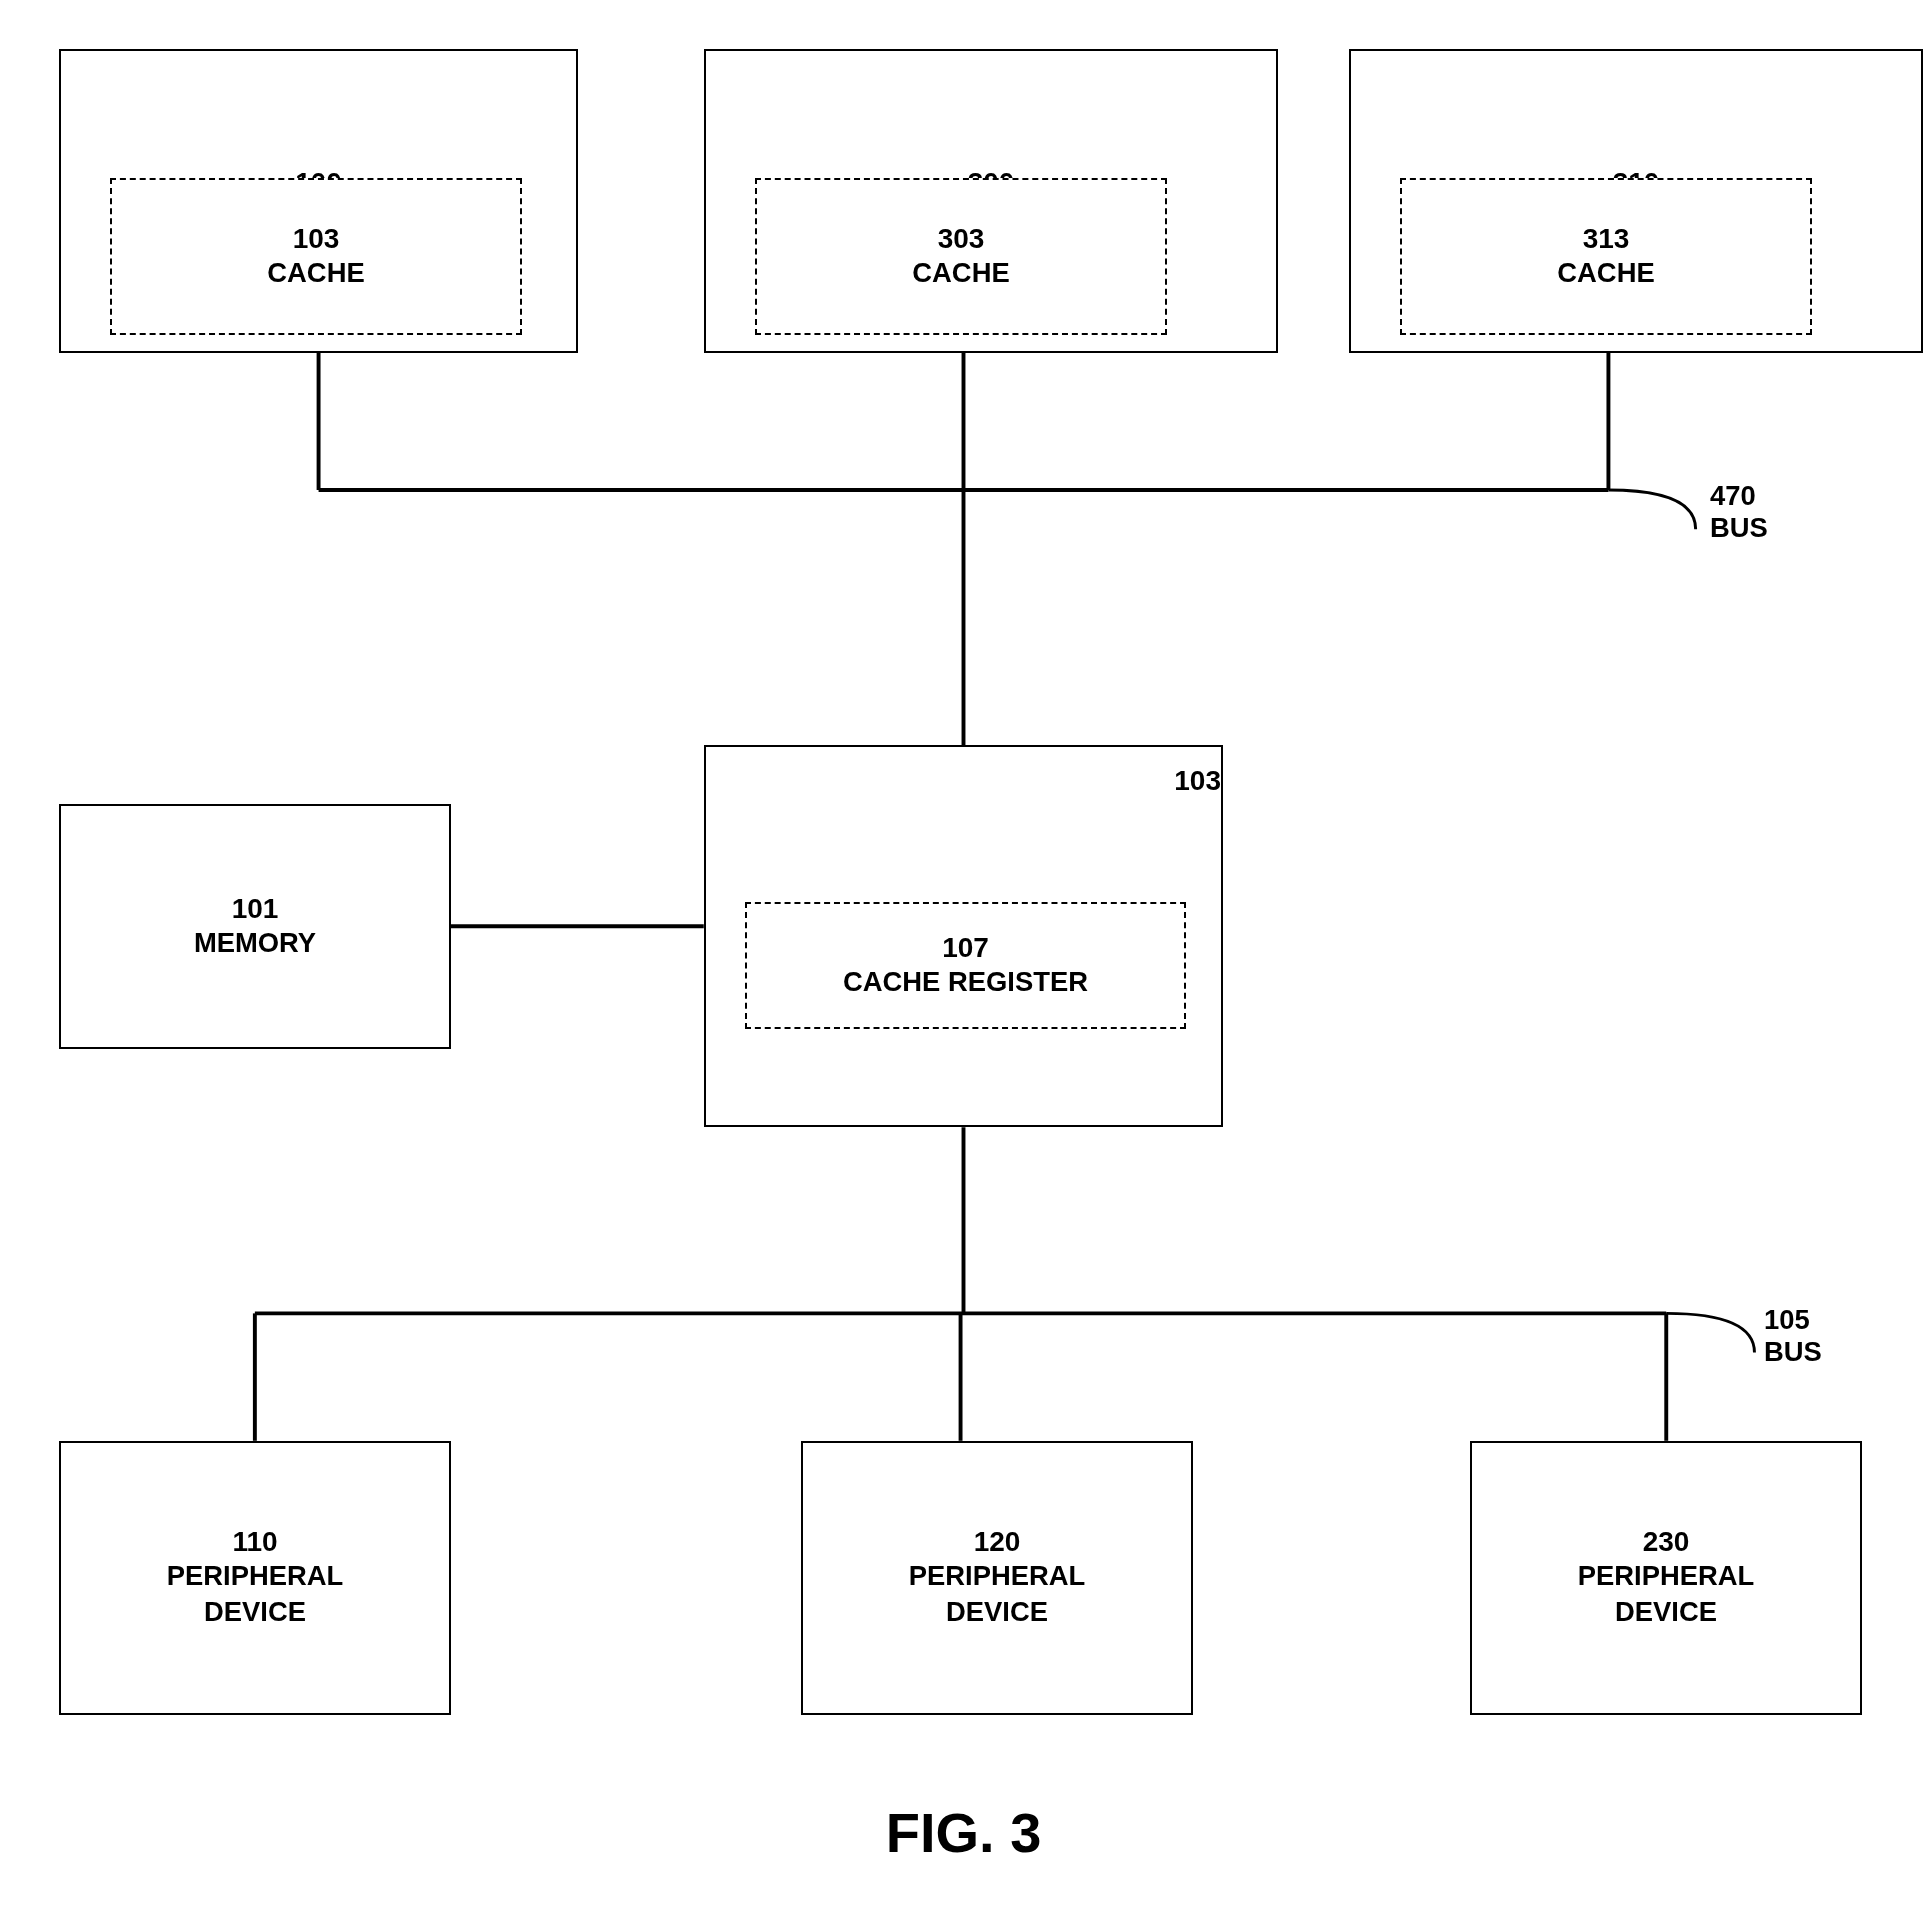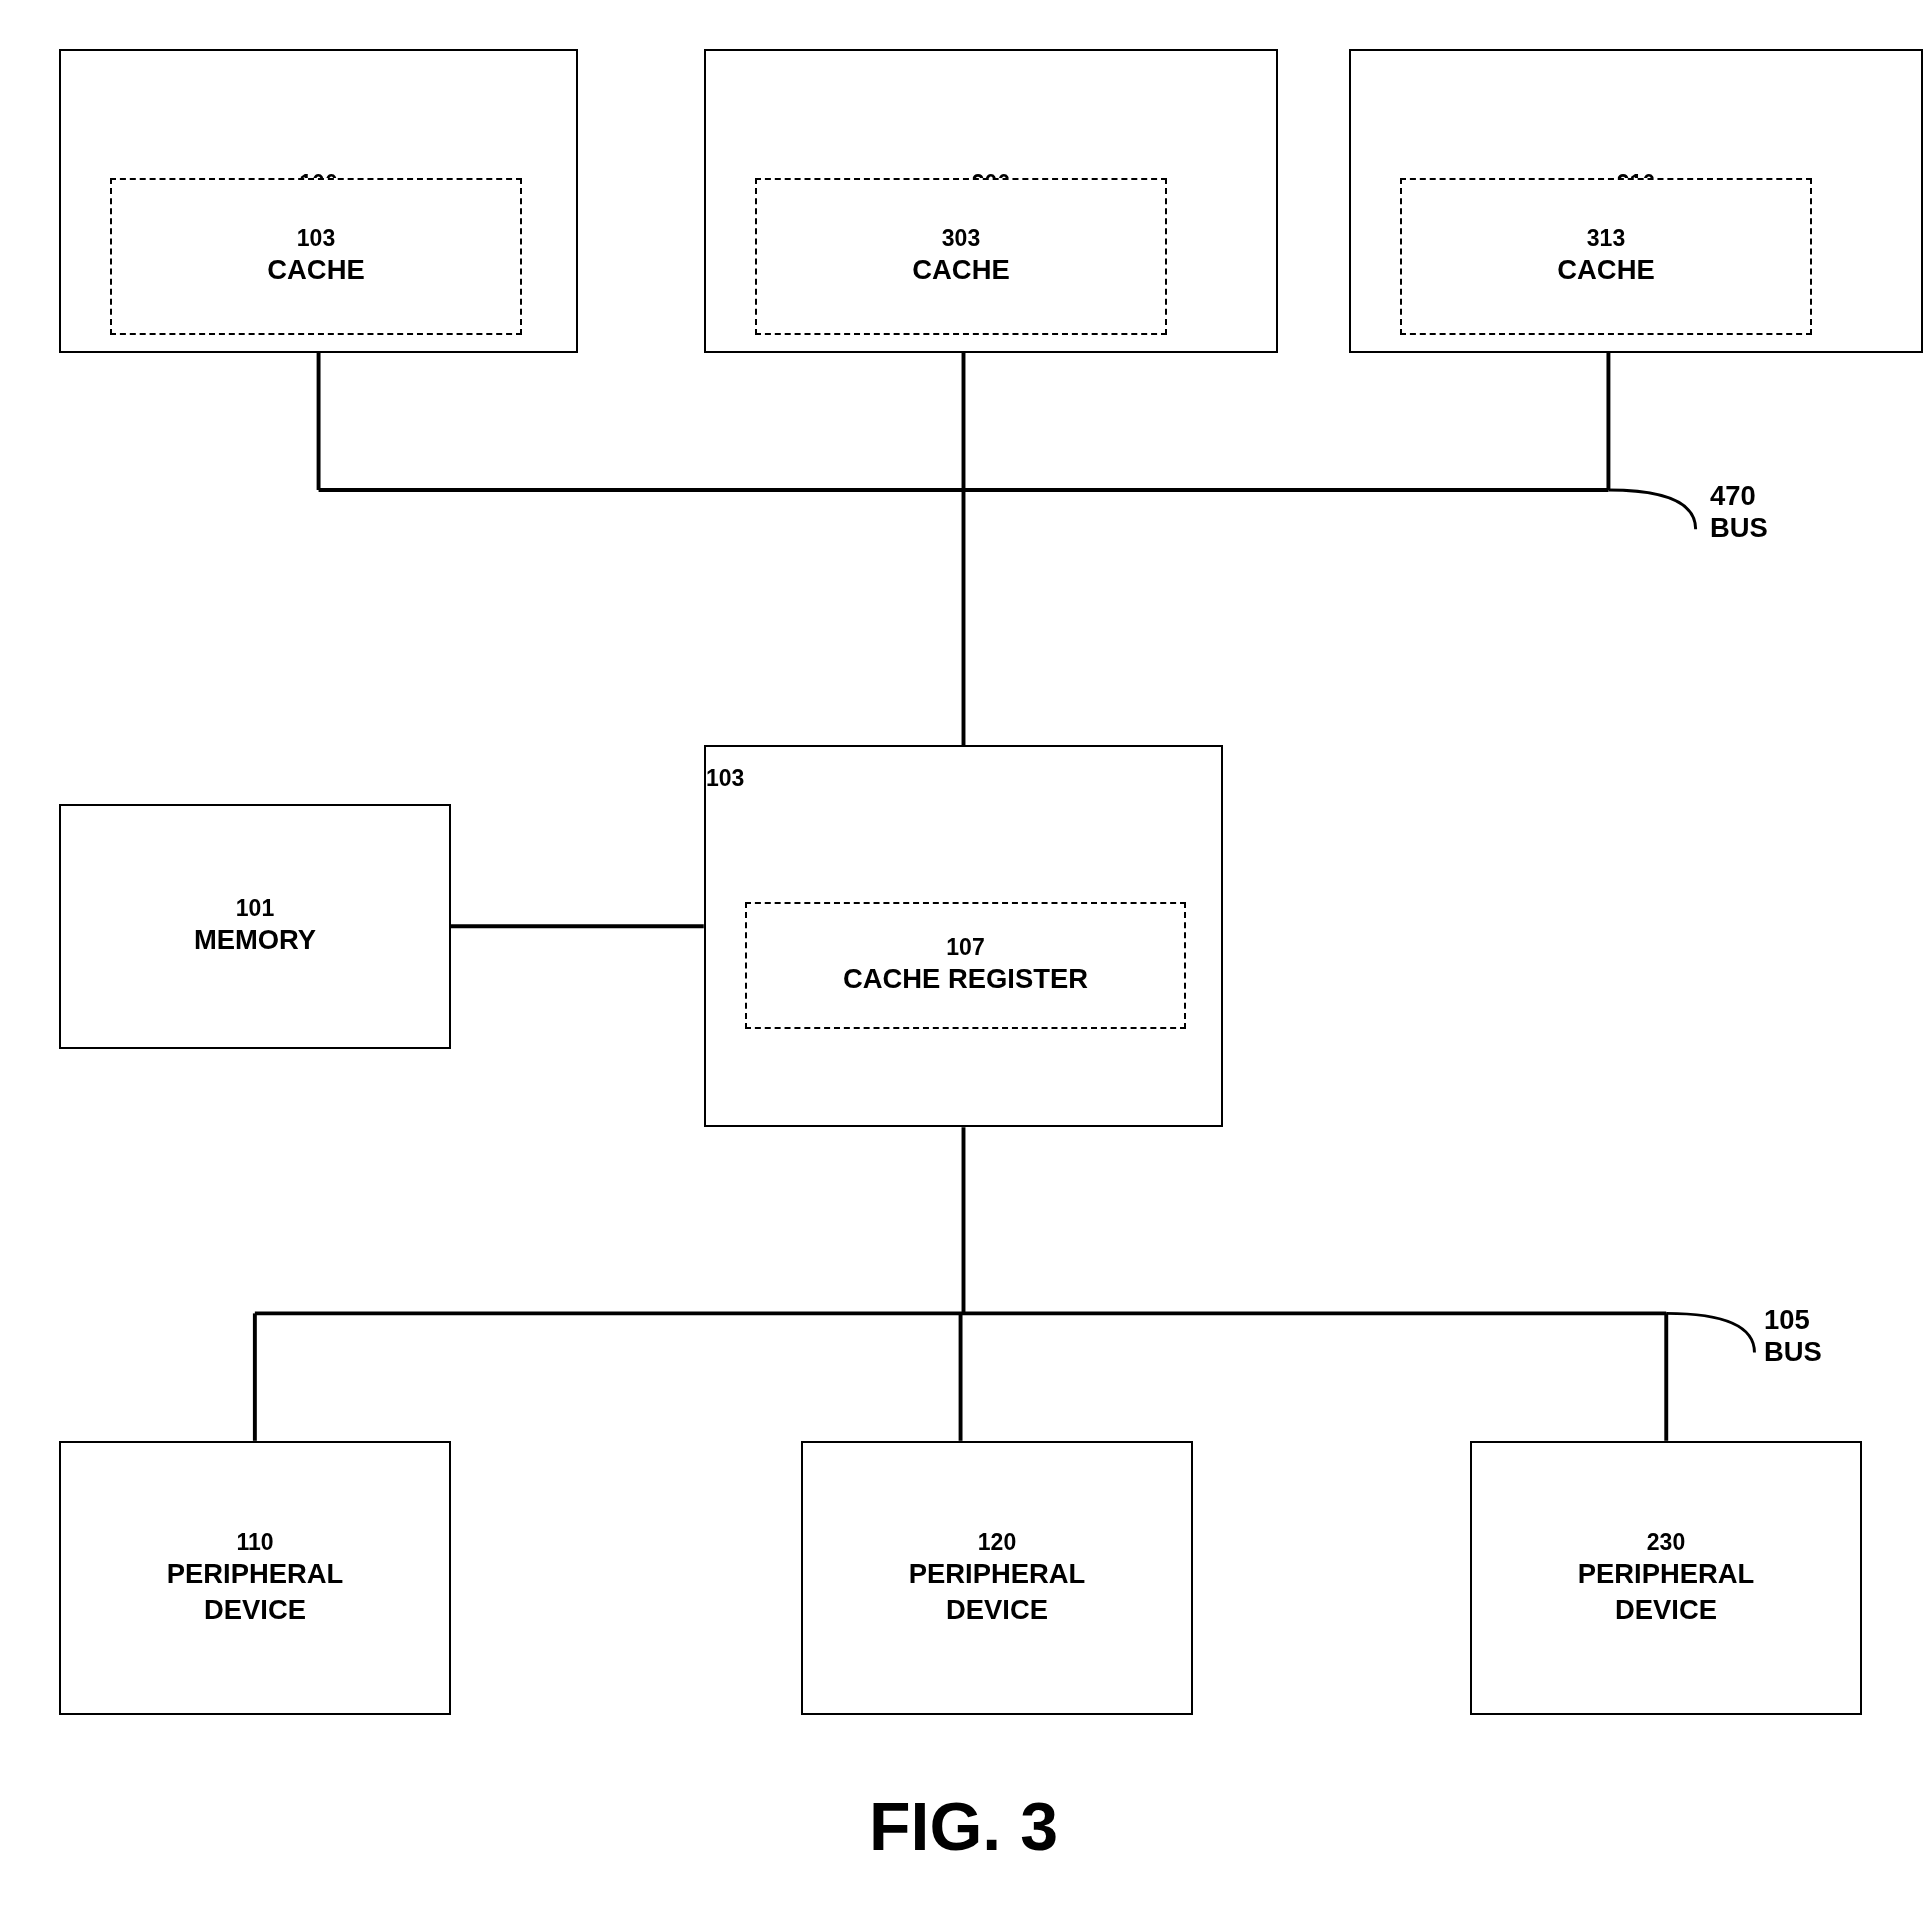--- a/index.html
+++ b/index.html
@@ -40,37 +40,37 @@
     }
 
     .box-label {
       font-size: 27.4px;
       font-weight: bold;
       text-align: center;
       line-height: 1.3;
     }
 
     .box-number {
-      font-size: 23px;
+      font-size: 28px;
       font-weight: bold;
-      text-align: left;
+      text-align: right;
     }
 
     
     .connections-svg {
       position: absolute;
       top: 0; left: 0;
       width: 1927px;
       height: 1924px;
       pointer-events: none;
     }
 
     .fig-caption {
       position: absolute;
-      font-size: 68px;
+      font-size: 56px;
       font-weight: bold;
       text-align: center;
     }
 
     .bus-label {
       position: absolute;
       font-size: 27.4px;
       font-weight: bold;
     }
   </style>

